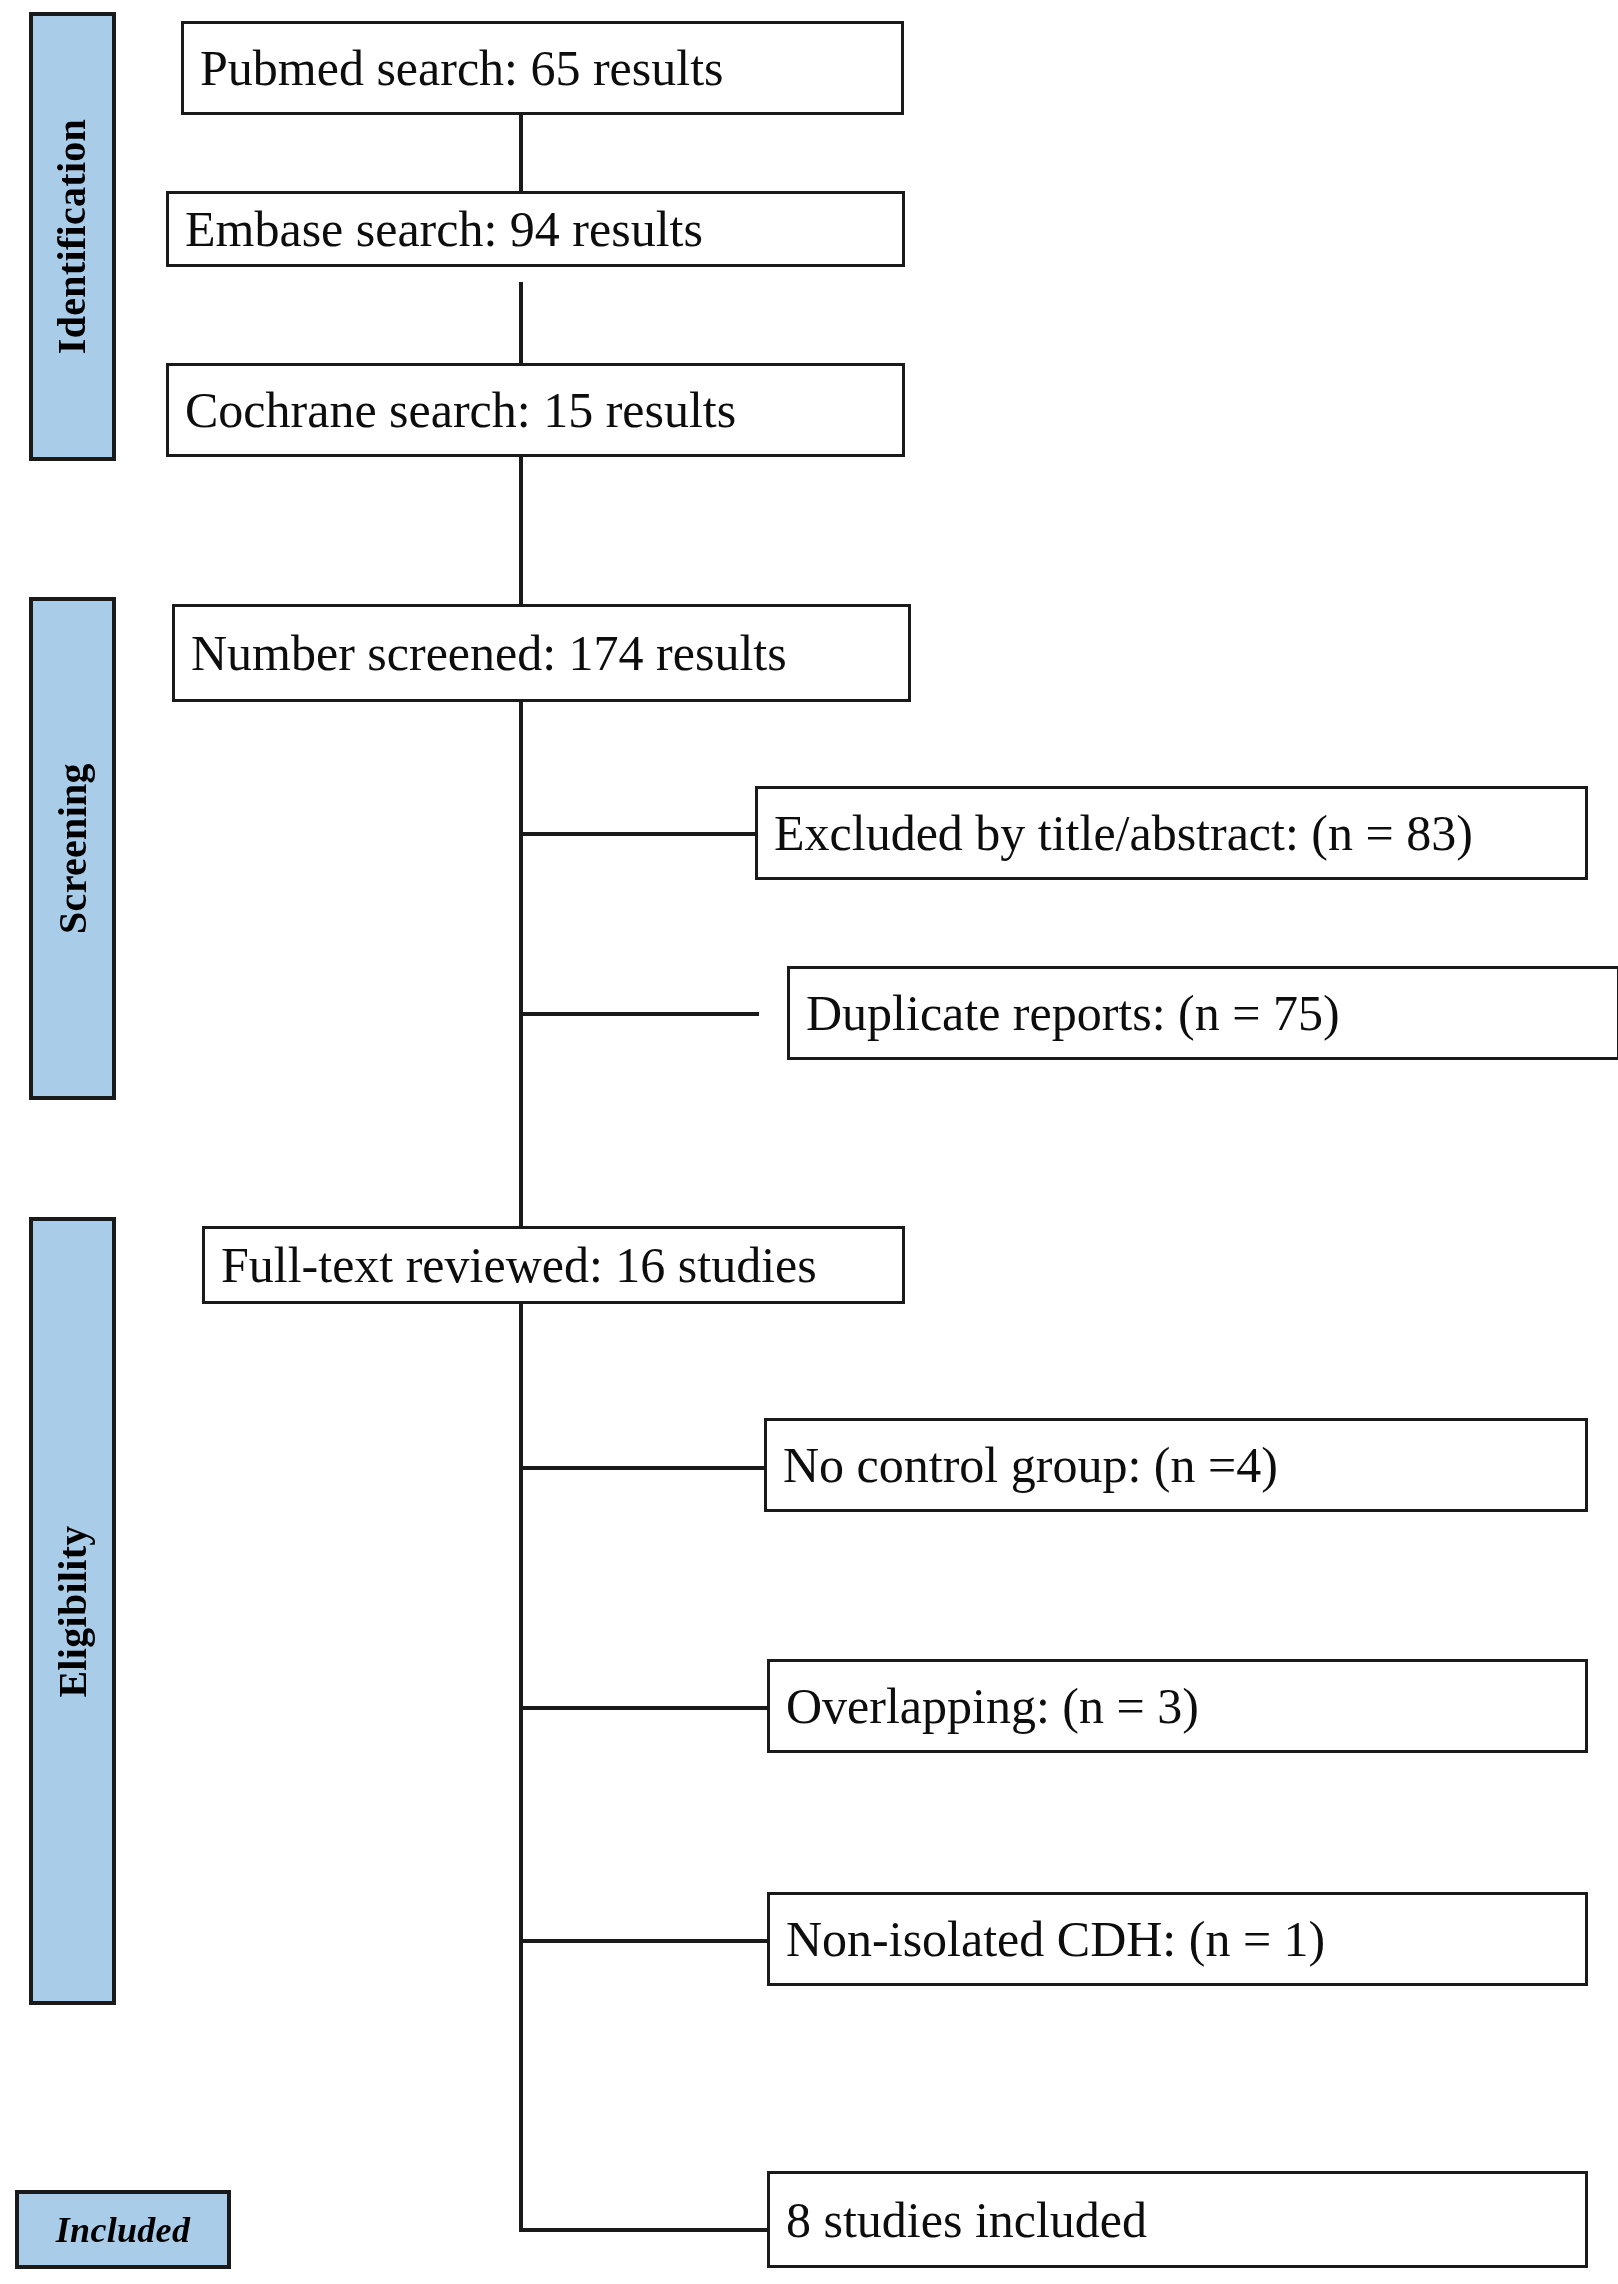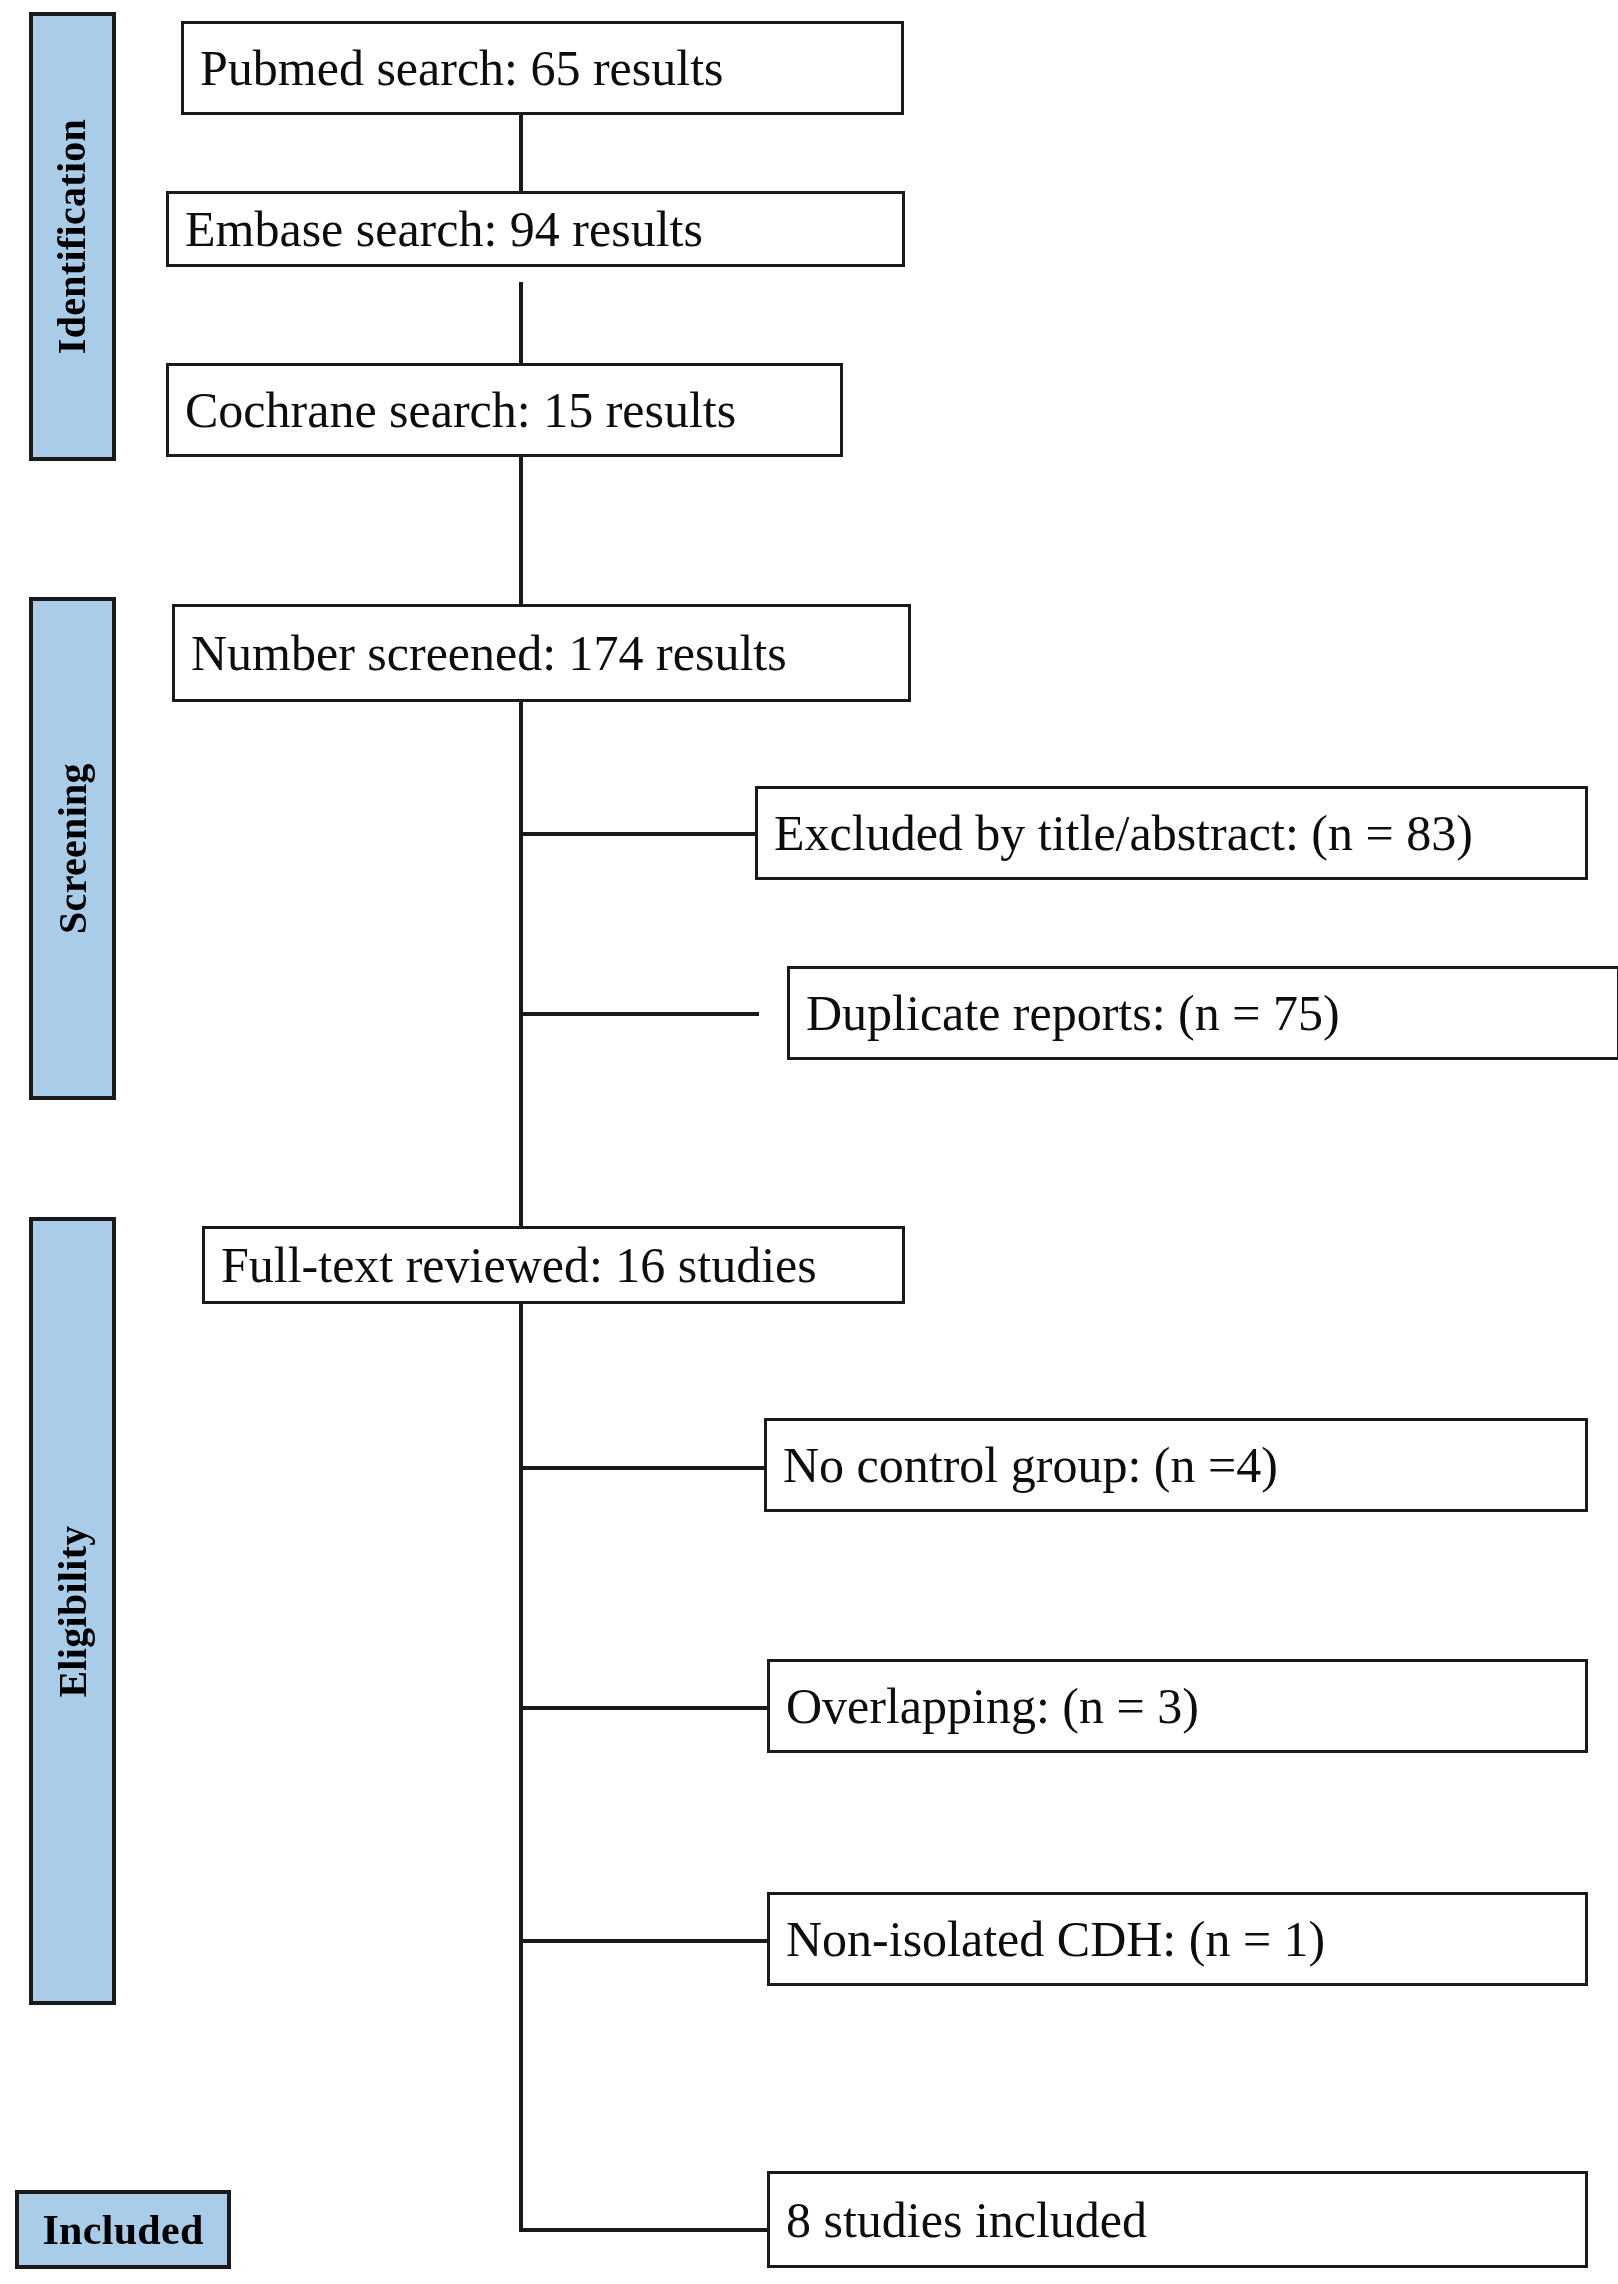--- a/index.html
+++ b/index.html
@@ -79,21 +79,21 @@
 
   <div class="stage-bar vertical" style="left:28.5px; top:597px; width:87px; height:503px;">
     <span class="stage-label" style="font-size:40px;">Screening</span>
   </div>
 
   <div class="stage-bar vertical" style="left:28.5px; top:1217px; width:87px; height:788px;">
     <span class="stage-label" style="font-size:40px;">Eligibility</span>
   </div>
 
   <div class="stage-bar horizontal" style="left:15px; top:2190px; width:216px; height:79px;">
-    <span class="stage-label" style="font-size:42px;">Included</span>
+    <span class="stage-label" style="font-size:36px;font-style:italic;">Included</span>
   </div>
 
   <div class="connector v" style="left:519px; top:112px; height:84px;"></div>
 
   <div class="connector v" style="left:519px; top:282px; height:82px;"></div>
 
   <div class="connector v" style="left:519px; top:456px; height:151px;"></div>
 
   <div class="connector v" style="left:519px; top:700px; height:530px;"></div>
 
@@ -107,21 +107,21 @@
   <div class="connector h" style="left:519px; top:2228px; width:248px;"></div>
 
   <div class="flow-box" style="left:181px; top:20.5px; width:723px; height:94px;">
     <span class="box-label">Pubmed search: 65 results</span>
   </div>
 
   <div class="flow-box" style="left:166px; top:191px; width:739px; height:76px;">
     <span class="box-label">Embase search: 94 results</span>
   </div>
 
-  <div class="flow-box" style="left:166px; top:363px; width:677px; height:94px;">
+  <div class="flow-box" style="left:166px; top:363px; width:739px; height:94px;">
     <span class="box-label">Cochrane search: 15 results</span>
   </div>
 
   <div class="flow-box" style="left:172px; top:604px; width:739px; height:98px;">
     <span class="box-label">Number screened: 174 results</span>
   </div>
 
   <div class="flow-box" style="left:202px; top:1226px; width:703px; height:78px;">
     <span class="box-label">Full-text reviewed: 16 studies</span>
   </div>

